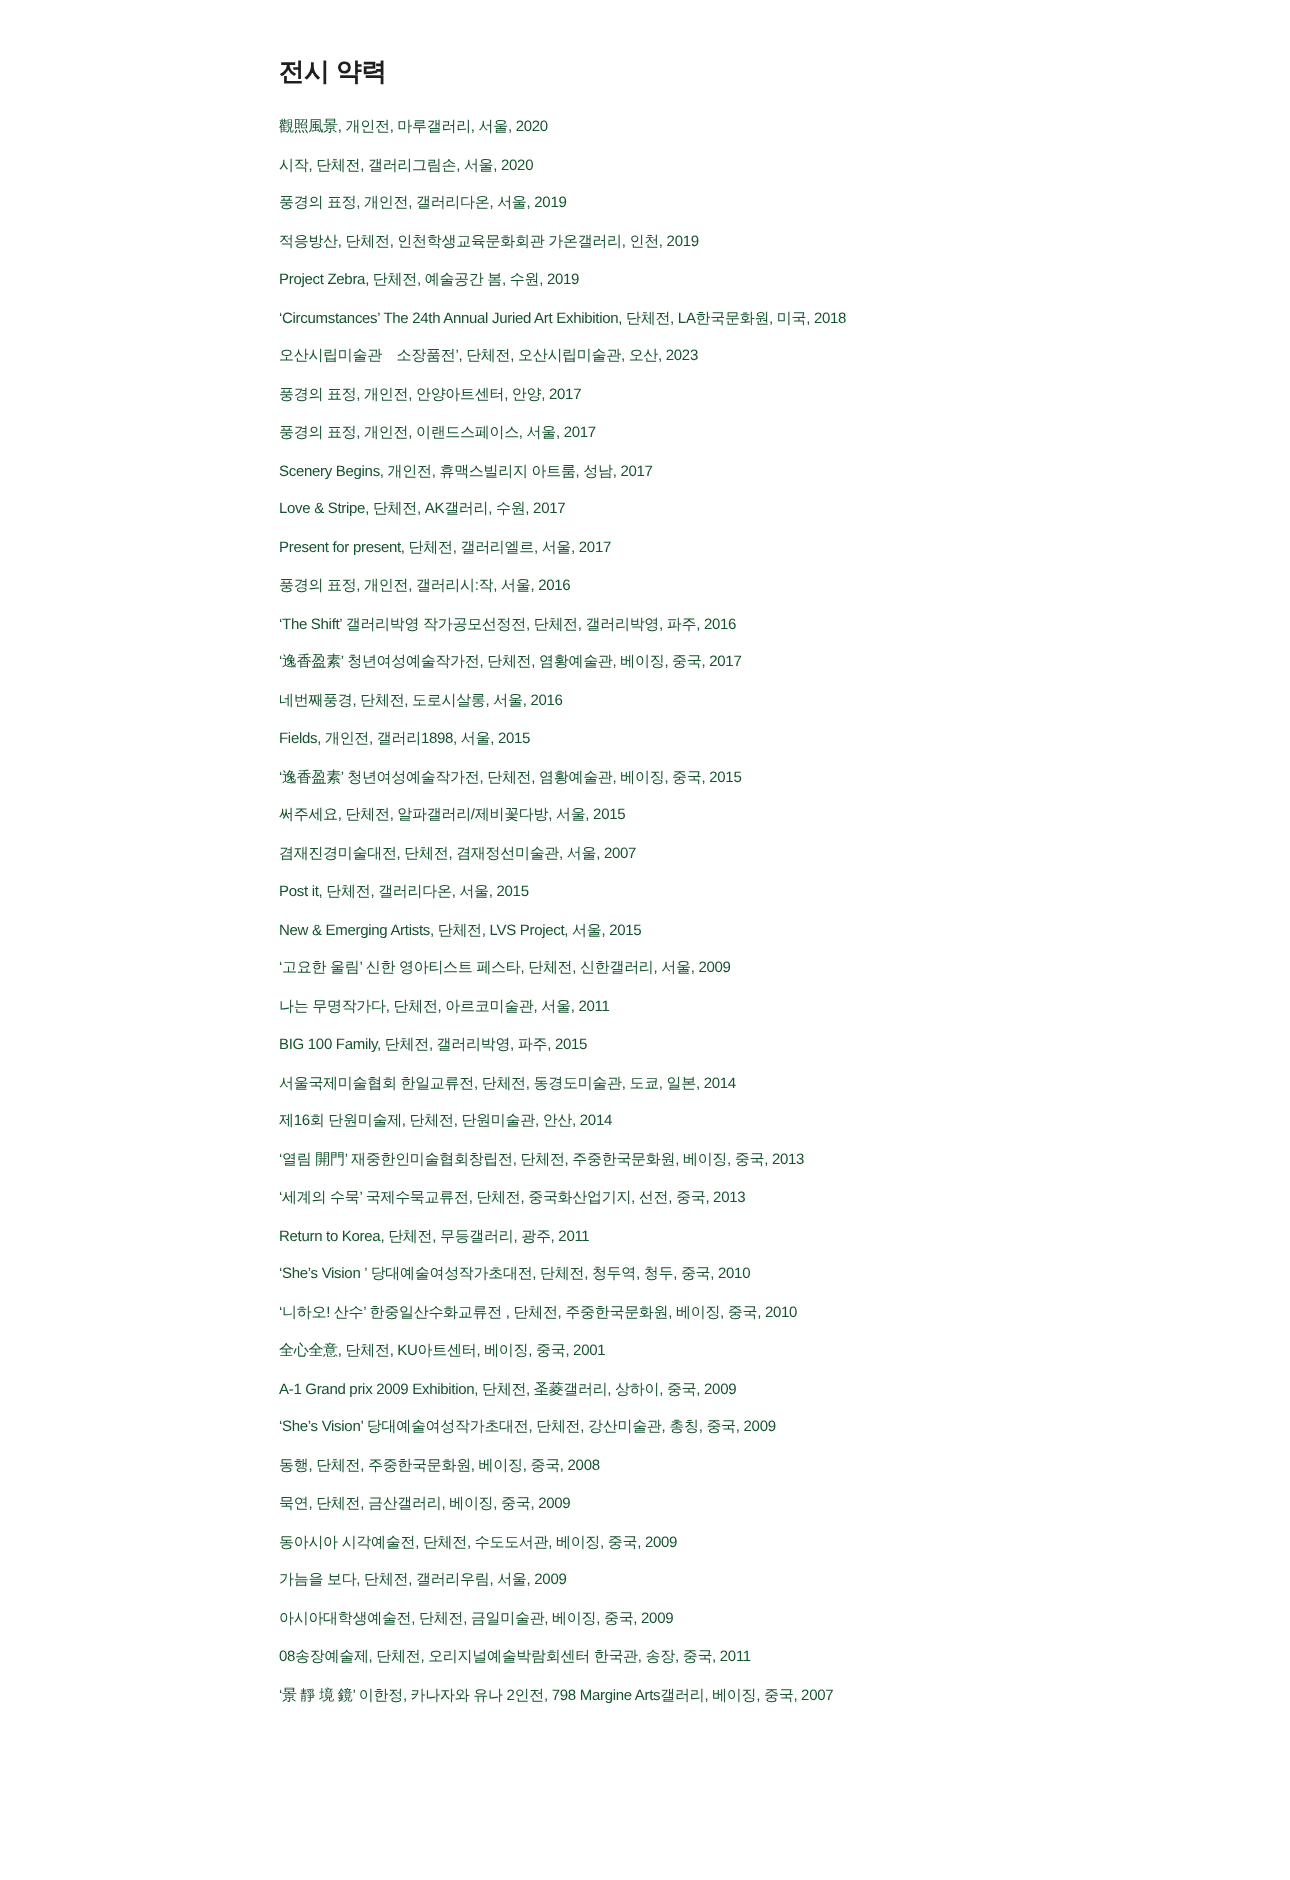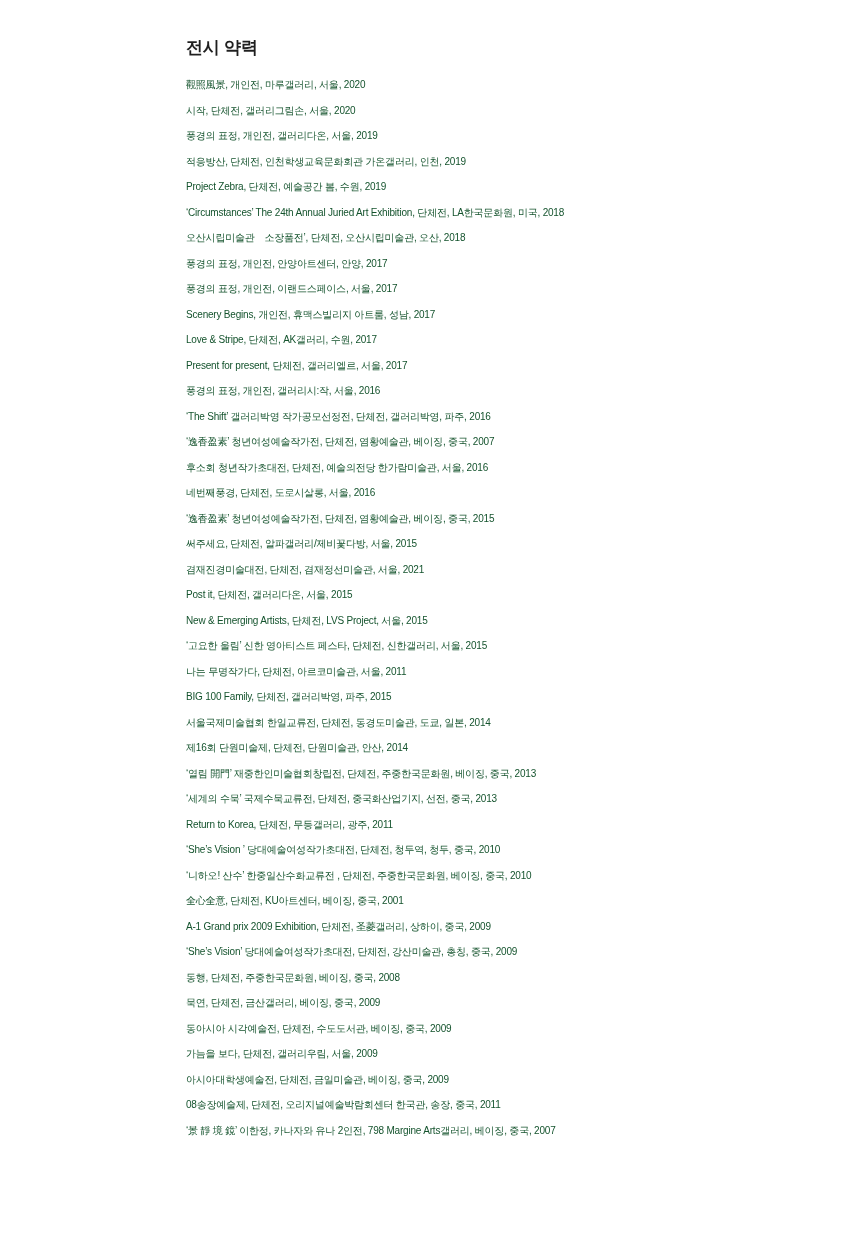--- a/index.html
+++ b/index.html
@@ -44,37 +44,37 @@
 
 <div class="page">
   <h1 class="title">전시 약력</h1>
   <div class="list">
       <div class="entry">觀照風景, 개인전, 마루갤러리, 서울, 2020</div>
       <div class="entry">시작, 단체전, 갤러리그림손, 서울, 2020</div>
       <div class="entry">풍경의 표정, 개인전, 갤러리다온, 서울, 2019</div>
       <div class="entry">적응방산, 단체전, 인천학생교육문화회관 가온갤러리, 인천, 2019</div>
       <div class="entry">Project Zebra, 단체전, 예술공간 봄, 수원, 2019</div>
       <div class="entry">‘Circumstances’ The 24th Annual Juried Art Exhibition, 단체전, LA한국문화원, 미국, 2018</div>
-      <div class="entry">오산시립미술관　소장품전’, 단체전, 오산시립미술관, 오산, 2018</div>
+      <div class="entry">오산시립미술관　소장품전’, 단체전, 오산시립미술관, 오산, 2023</div>
       <div class="entry">풍경의 표정, 개인전, 안양아트센터, 안양, 2017</div>
       <div class="entry">풍경의 표정, 개인전, 이랜드스페이스, 서울, 2017</div>
       <div class="entry">Scenery Begins, 개인전, 휴맥스빌리지 아트룸, 성남, 2017</div>
       <div class="entry">Love &amp; Stripe, 단체전, AK갤러리, 수원, 2017</div>
       <div class="entry">Present for present, 단체전, 갤러리엘르, 서울, 2017</div>
       <div class="entry">풍경의 표정, 개인전, 갤러리시:작, 서울, 2016</div>
       <div class="entry">‘The Shift’ 갤러리박영 작가공모선정전, 단체전, 갤러리박영, 파주, 2016</div>
-      <div class="entry">‘逸香盈素’ 청년여성예술작가전, 단체전, 염황예술관, 베이징, 중국, 2007</div>
-      <div class="entry">후소회 청년작가초대전, 단체전, 예술의전당 한가람미술관, 서울, 2016</div>
+      <div class="entry">‘逸香盈素’ 청년여성예술작가전, 단체전, 염황예술관, 베이징, 중국, 2017</div>
       <div class="entry">네번째풍경, 단체전, 도로시살롱, 서울, 2016</div>
+      <div class="entry">Fields, 개인전, 갤러리1898, 서울, 2015</div>
       <div class="entry">‘逸香盈素’ 청년여성예술작가전, 단체전, 염황예술관, 베이징, 중국, 2015</div>
       <div class="entry">써주세요, 단체전, 알파갤러리/제비꽃다방, 서울, 2015</div>
-      <div class="entry">겸재진경미술대전, 단체전, 겸재정선미술관, 서울, 2021</div>
+      <div class="entry">겸재진경미술대전, 단체전, 겸재정선미술관, 서울, 2007</div>
       <div class="entry">Post it, 단체전, 갤러리다온, 서울, 2015</div>
       <div class="entry">New &amp; Emerging Artists, 단체전, LVS Project, 서울, 2015</div>
-      <div class="entry">‘고요한 울림’ 신한 영아티스트 페스타, 단체전, 신한갤러리, 서울, 2015</div>
+      <div class="entry">‘고요한 울림’ 신한 영아티스트 페스타, 단체전, 신한갤러리, 서울, 2009</div>
       <div class="entry">나는 무명작가다, 단체전, 아르코미술관, 서울, 2011</div>
       <div class="entry">BIG 100 Family, 단체전, 갤러리박영, 파주, 2015</div>
       <div class="entry">서울국제미술협회 한일교류전, 단체전, 동경도미술관, 도쿄, 일본, 2014</div>
       <div class="entry">제16회 단원미술제, 단체전, 단원미술관, 안산, 2014</div>
       <div class="entry">‘열림 開門’ 재중한인미술협회창립전, 단체전, 주중한국문화원, 베이징, 중국, 2013</div>
       <div class="entry">‘세계의 수묵’ 국제수묵교류전, 단체전, 중국화산업기지, 선전, 중국, 2013</div>
       <div class="entry">Return to Korea, 단체전, 무등갤러리, 광주, 2011</div>
       <div class="entry">‘She’s Vision ’ 당대예술여성작가초대전, 단체전, 청두역, 청두, 중국, 2010</div>
       <div class="entry">‘니하오! 산수’ 한중일산수화교류전 , 단체전, 주중한국문화원, 베이징, 중국, 2010</div>
       <div class="entry">全心全意, 단체전, KU아트센터, 베이징, 중국, 2001</div>

